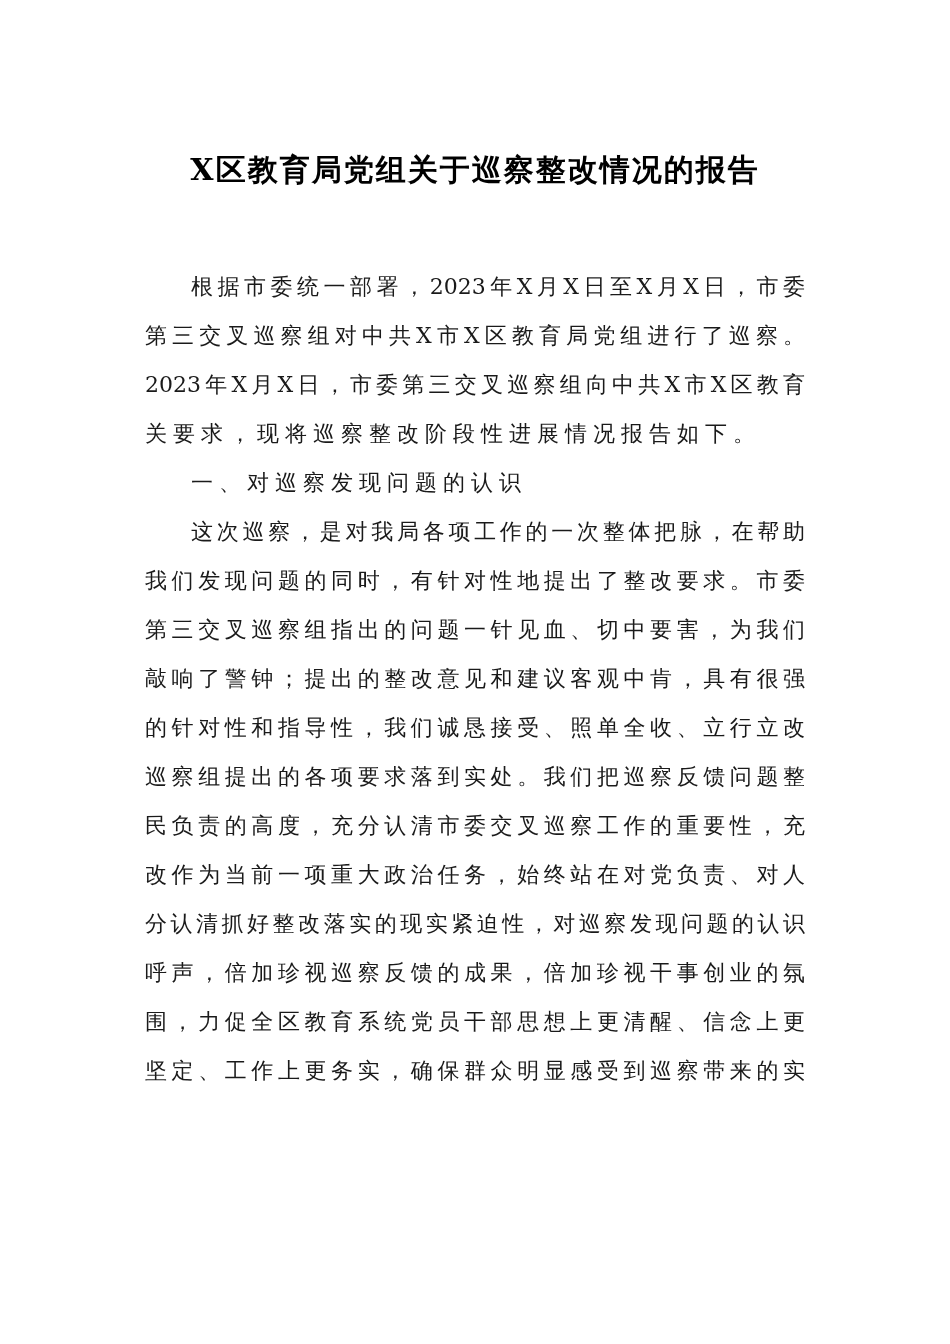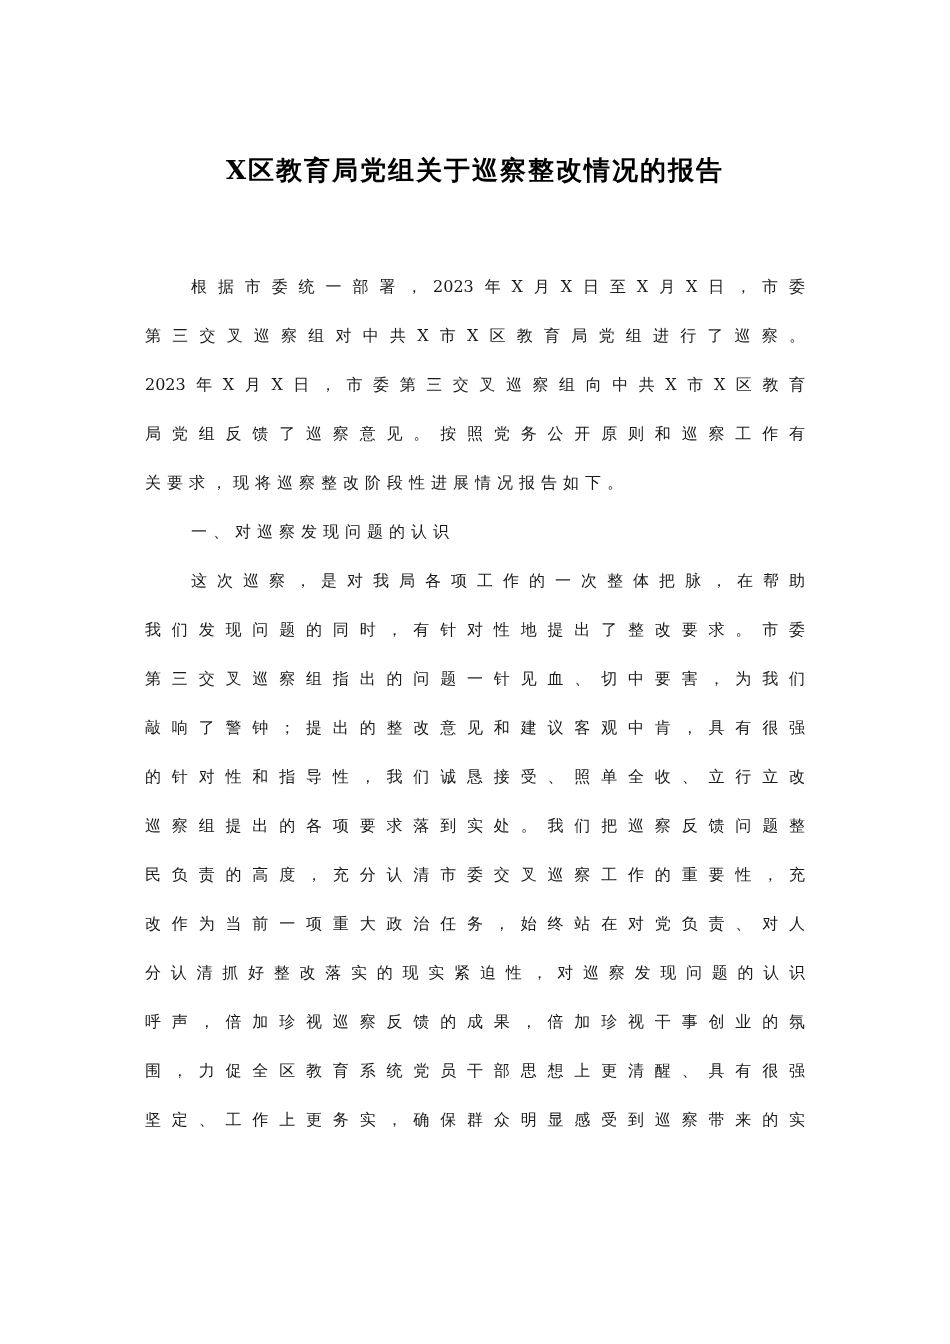--- a/index.html
+++ b/index.html
@@ -21,37 +21,37 @@
       width: 950px;
       height: 1344px;
       background: #ffffff;
     }
     .title {
       position: absolute;
       left: 0;
       width: 950px;
       top: 152px;
       text-align: center;
-      font-size: 26px;
+      font-size: 30px;
       font-weight: bold;
       letter-spacing: 2px;
       line-height: 36px;
       color: #000000;
     }
     .body-text {
       position: absolute;
       left: 145px;
       width: 660px;
       top: 268px;
     }
     .line {
       display: block;
       height: 49px;
       line-height: 38px;
-      font-size: 16px;
+      font-size: 22px;
       white-space: nowrap;
       text-align: justify;
       text-align-last: justify;
       color: #1a1a1a;
     }
     .line.indent {
       padding-left: 46px;
     }
     .line.short {
       text-align-last: left;
@@ -61,29 +61,28 @@
 </head>
 <body>
 
 <div class="page">
   <div class="title">X区教育局党组关于巡察整改情况的报告</div>
 
   <div class="body-text">
     <span class="line indent">根据市委统一部署，2023年X月X日至X月X日，市委</span>
     <span class="line">第三交叉巡察组对中共X市X区教育局党组进行了巡察。</span>
     <span class="line">2023年X月X日，市委第三交叉巡察组向中共X市X区教育</span>
-    <span class="line">局党组反馈了巡察意见。按照党务公开原则和巡察工作有</span>
     <span class="line short">关要求，现将巡察整改阶段性进展情况报告如下。</span>
     <span class="line indent short">一、对巡察发现问题的认识</span>
     <span class="line indent">这次巡察，是对我局各项工作的一次整体把脉，在帮助</span>
     <span class="line">我们发现问题的同时，有针对性地提出了整改要求。市委</span>
     <span class="line">第三交叉巡察组指出的问题一针见血、切中要害，为我们</span>
     <span class="line">敲响了警钟；提出的整改意见和建议客观中肯，具有很强</span>
     <span class="line">的针对性和指导性，我们诚恳接受、照单全收、立行立改</span>
     <span class="line">巡察组提出的各项要求落到实处。我们把巡察反馈问题整</span>
     <span class="line">民负责的高度，充分认清市委交叉巡察工作的重要性，充</span>
     <span class="line">改作为当前一项重大政治任务，始终站在对党负责、对人</span>
     <span class="line">分认清抓好整改落实的现实紧迫性，对巡察发现问题的认识</span>
     <span class="line">呼声，倍加珍视巡察反馈的成果，倍加珍视干事创业的氛</span>
-    <span class="line">围，力促全区教育系统党员干部思想上更清醒、具有很强</span>
+    <span class="line">围，力促全区教育系统党员干部思想上更清醒、信念上更</span>
     <span class="line">坚定、工作上更务实，确保群众明显感受到巡察带来的实</span>
   </div>
 </div>
 
 </body></html>

